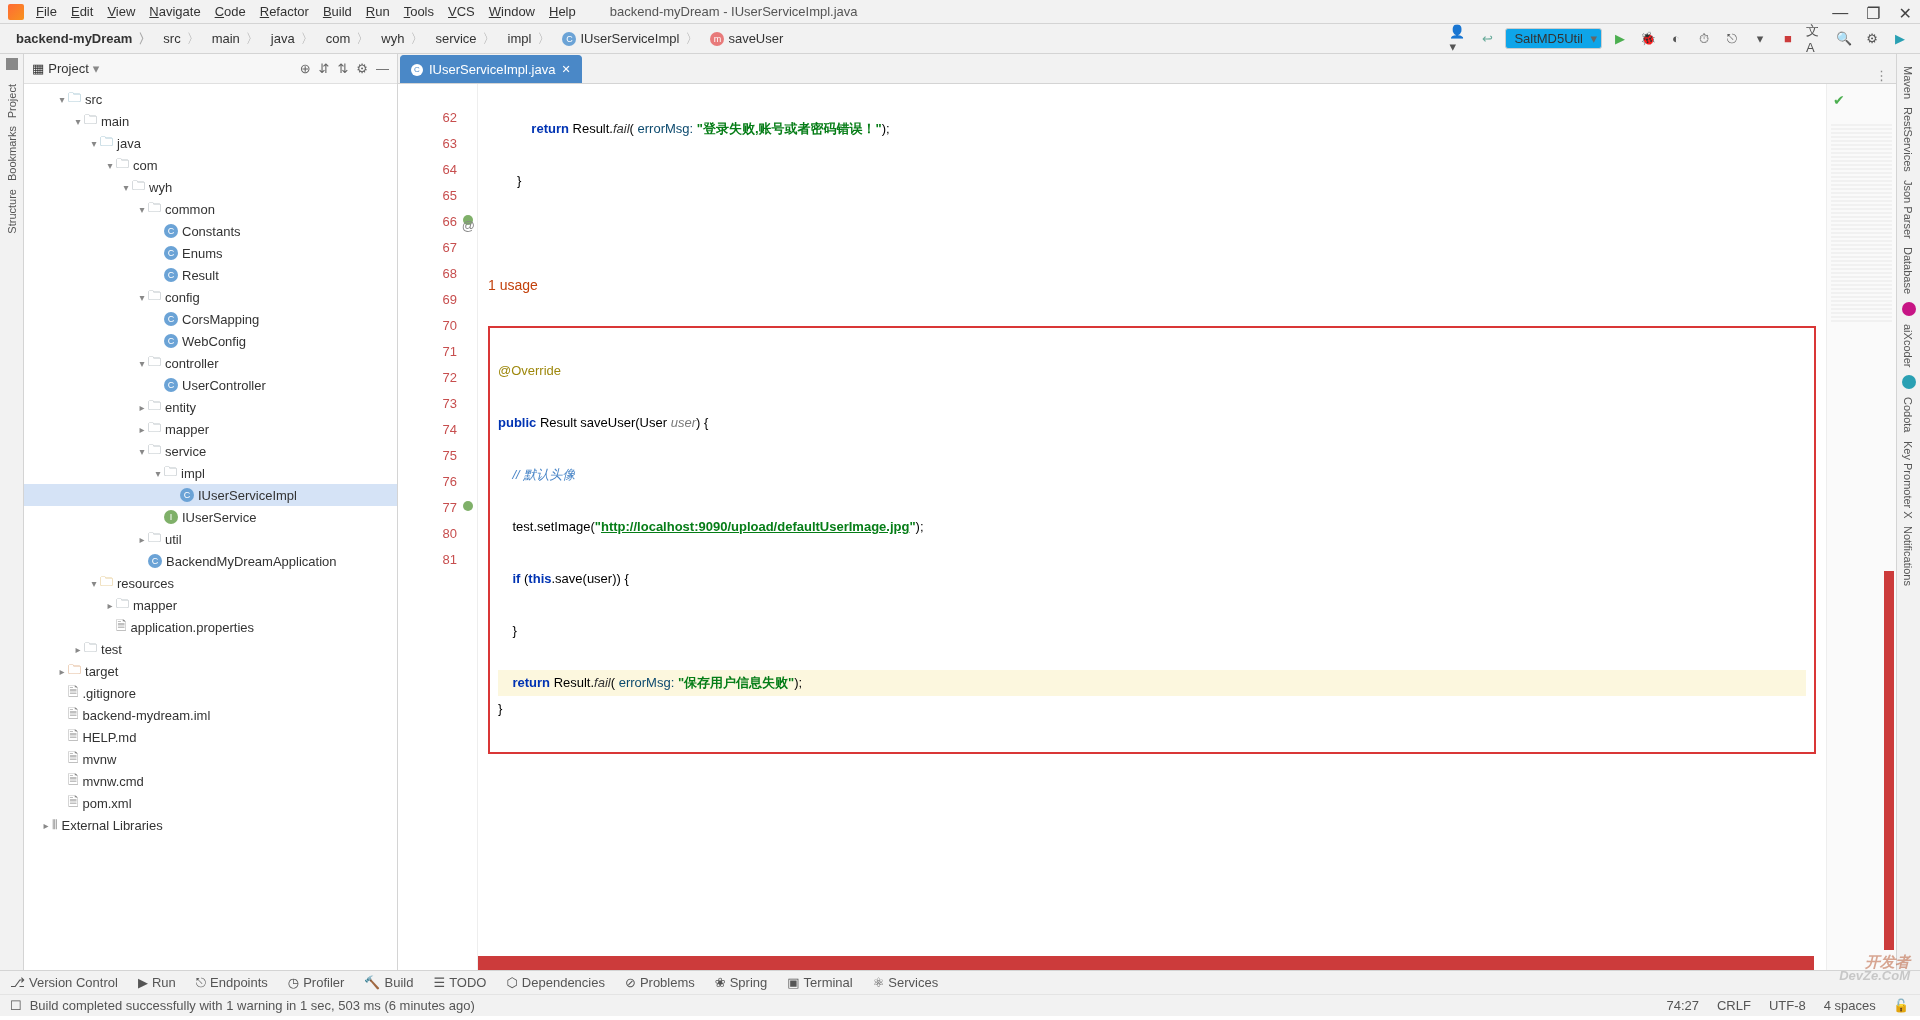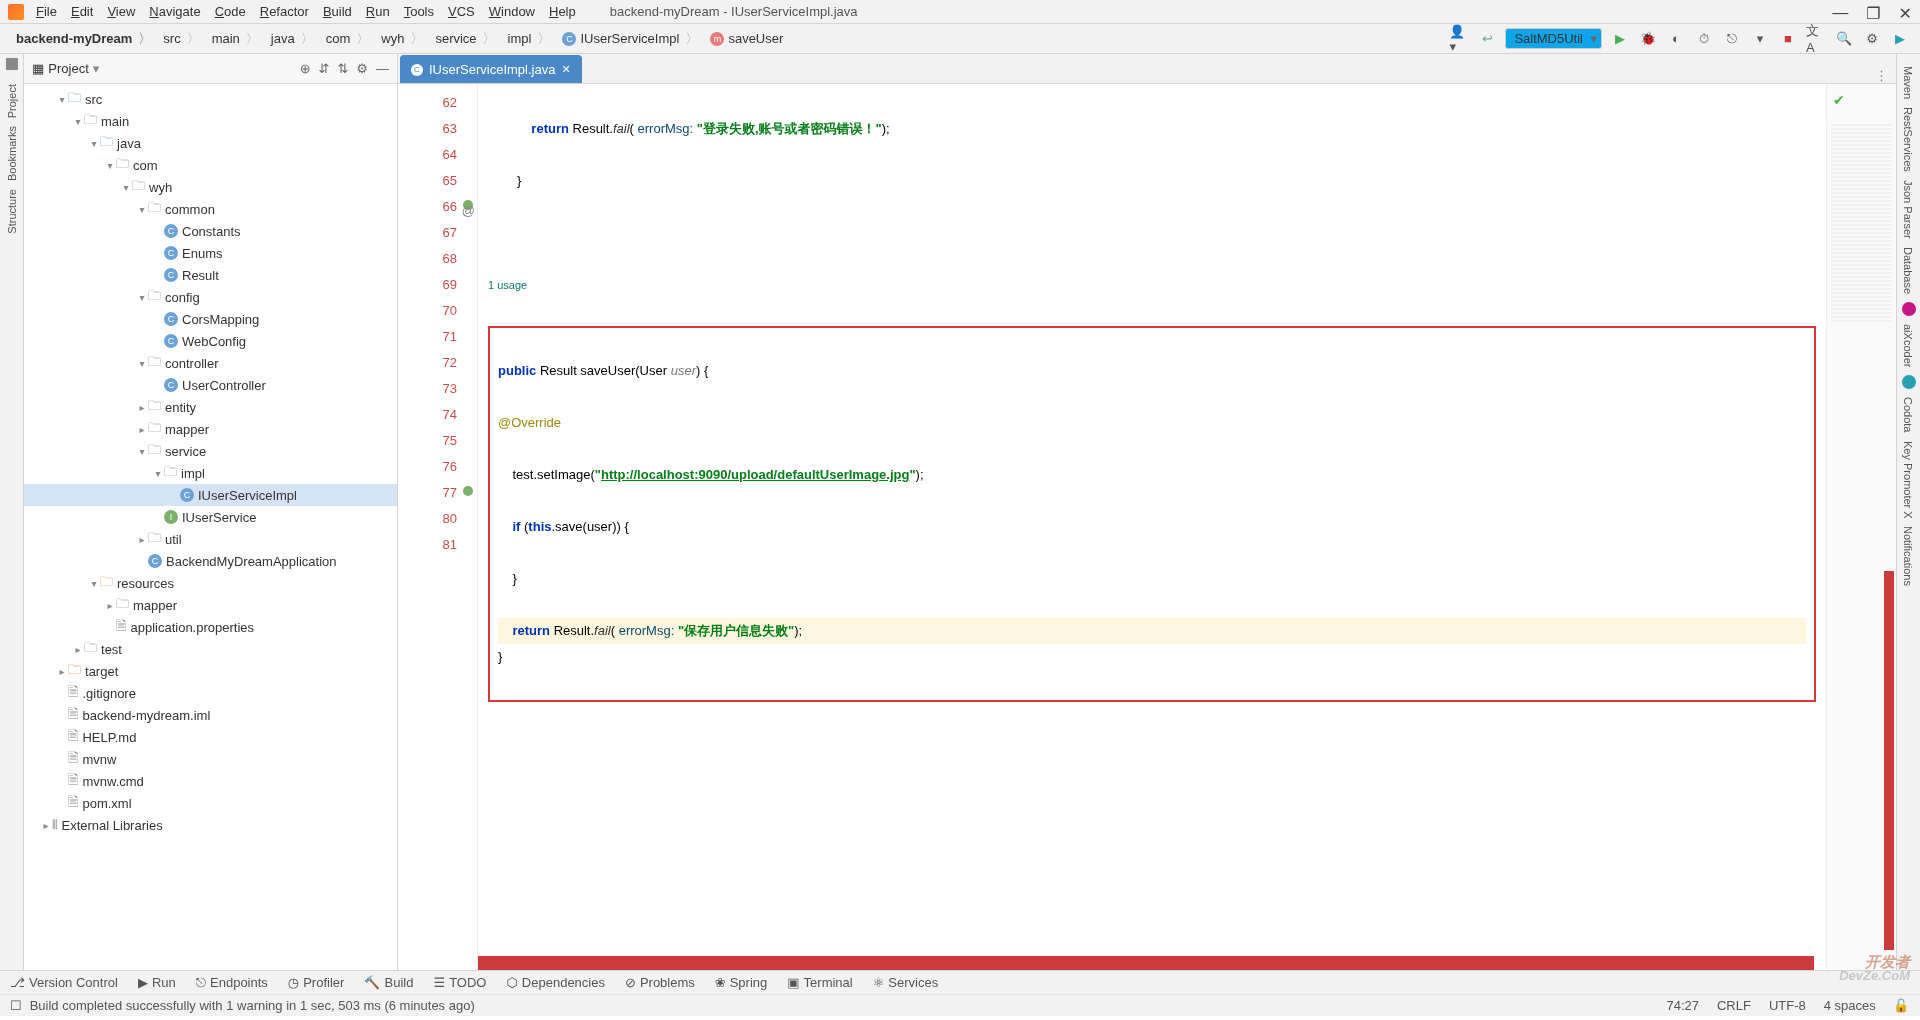--- a/index.html
+++ b/index.html
@@ -40,26 +40,26 @@
 .tn .ic-folder.res { color:#d4a84b; }
 .tn .ic-folder.target { color:#c97e3d; }
 .tn .ic-cls { width:14px; height:14px; border-radius:50%; background:#6ba3d6; color:#fff; font-size:9px; display:flex; align-items:center; justify-content:center; margin-right:4px; }
 .tn .ic-iface { width:14px; height:14px; border-radius:50%; background:#7fb069; color:#fff; font-size:9px; display:flex; align-items:center; justify-content:center; margin-right:4px; }
 .tn .ic-file { color:#888; margin-right:4px; }
 .editor-area { flex:1; display:flex; flex-direction:column; }
 .tabs { height:30px; display:flex; align-items:flex-end; background:#f2f2f2; border-bottom:1px solid #d4d4d4; }
 .tab { height:28px; display:flex; align-items:center; padding:0 10px; border:1px solid #4a88c7; border-bottom:none; background:#4a88c7; color:#fff; border-radius:4px 4px 0 0; margin-left:2px; cursor:pointer; gap:6px;}
 .tab .x{font-size:11px;}
 .ed-wrap { flex:1; display:flex; overflow:hidden; font-family:"JetBrains Mono","Consolas",monospace; font-size:15px; }
-.gutter { width:80px; background:#fff; border-right:1px solid #eee; text-align:right; padding-right:20px; padding-top:6px; color:#a3a3a3; position:relative;}
+.gutter { width:80px; background:#fff; border-right:1px solid #eee; text-align:right; padding-right:20px; padding-top:21px; color:#a3a3a3; position:relative;}
 .gutter .ln { height:26px; line-height:26px; position:relative; color:#c74e4e;}
 .gutter .ln .mark { position:absolute; right:-16px; top:6px; width:10px; height:10px; border-radius:50%; background:#7fb069; }
 .gutter .ln .at { position:absolute; right:-18px; top:4px; color:#888; font-size:13px;}
 .code { flex:1; padding:6px 10px; position:relative; line-height:26px; white-space:pre; overflow:hidden;}
-.code .usage { color:#0f766e; font-size:11px; }
+.code .usage { color:#c2410c; font-size:14px; }
 .code .redbox { border:2px solid #d93636; padding:4px 8px; margin:2px 0; }
 .kw { color:#0033b3; font-weight:bold;}
 .ann { color:#9e880d; }
 .str { color:#067d17; font-weight:bold;}
 .url{ color:#067d17; text-decoration:underline; font-weight:bold;}
 .param { color:#7a7a7a; font-style:italic;}
 .hint { color:#0c4a6e; }
 .com { color:#4a86c7; font-style:italic; }
 .mth-i { font-style:italic; color:#333; }
 .cursor-hl { background:#fcf7de; display:inline-block; width:100%; }
@@ -380,22 +380,23 @@
           <div class="ln">77<span class="mark"></span></div>
           <div class="ln">80</div>
           <div class="ln">81</div>
         </div>
       <div class="code">
 <div>            <span class="kw">return</span><span> Result.</span><span class="mth-i">fail</span><span>(</span><span class="hint"> errorMsg: </span><span class="str">"登录失败,账号或者密码错误！"</span><span>);</span></div>
 <div>        }</div>
 <div> </div>
 <div class="usage">1 usage</div>
 <div class="redbox">
+<div><span class="ann">@Override</span></div>
 <div><span class="kw">public</span><span> Result </span><span>saveUser</span><span>(User </span><span class="param">user</span><span>) {</span></div>
-<div><span class="ann">@Override</span></div>
+<div>    <span class="com">// 默认头像</span></div>
 <div>    <span>test.setImage(</span><span class="str">"</span><span class="url">http://localhost:9090/upload/defaultUserImage.jpg</span><span class="str">"</span><span>);</span></div>
 <div>    <span class="kw">if</span><span> (</span><span class="kw">this</span><span>.save(user)) {</span></div>
 <div>    }</div>
 <div class="cursor-hl">    <span class="kw">return</span><span> Result.</span><span class="mth-i">fail</span><span>(</span><span class="hint"> errorMsg: </span><span class="str">"保存用户信息失败"</span><span>);</span></div>
 <div>}</div>
 </div>
 <div> </div>
 
 
 

